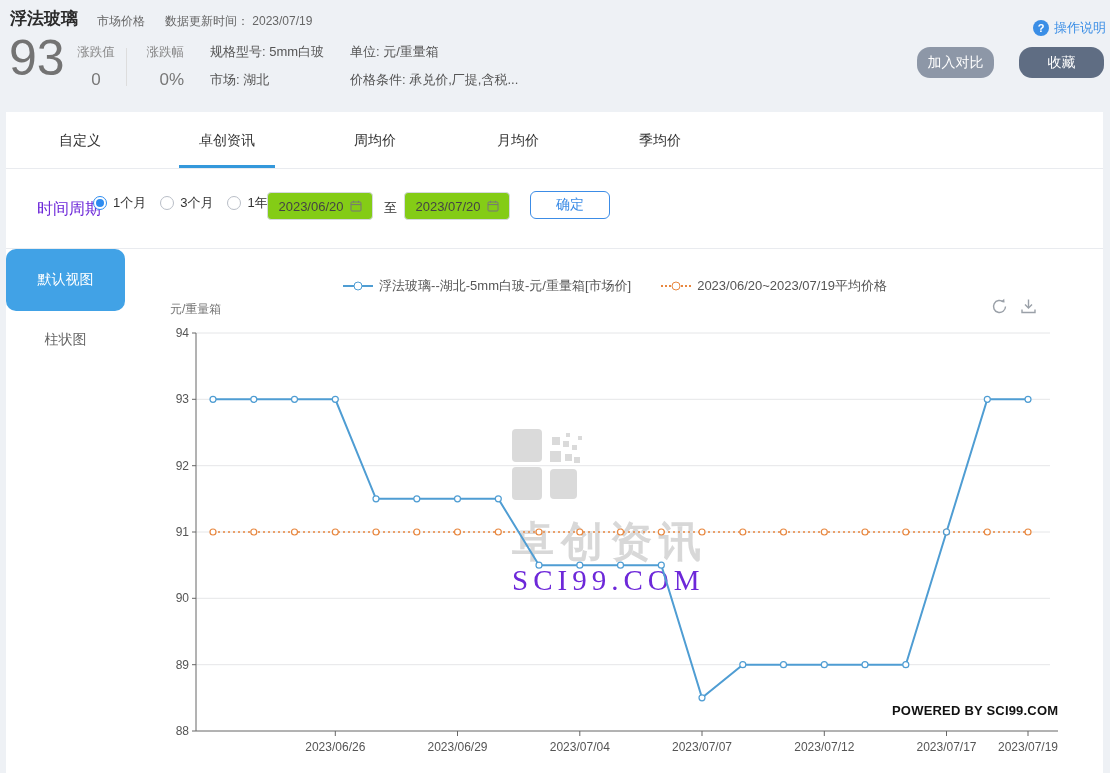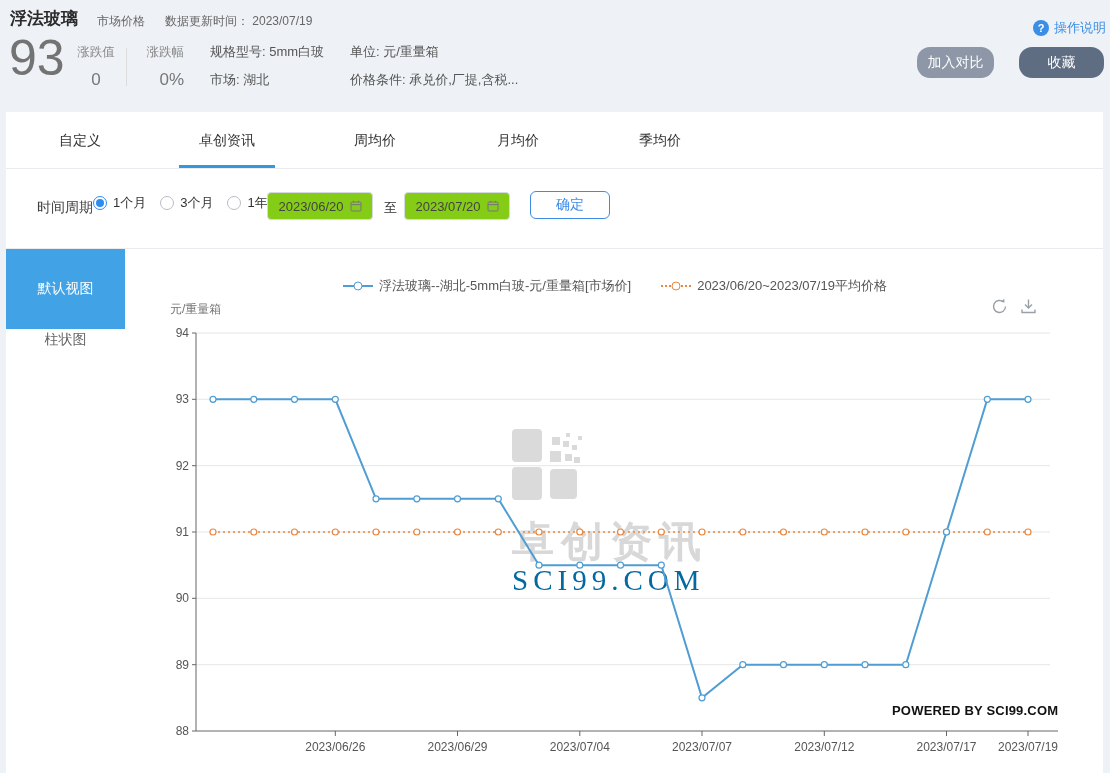--- a/index.html
+++ b/index.html
@@ -26,57 +26,57 @@
   #btn-fav{left:1019px;width:85px;background:#5f6d83;}
 
   
   #tabbar{top:112px;height:56px;border-bottom:1px solid #e9ebef;}
   .tab{position:absolute;top:112px;height:56px;line-height:56px;font-size:14px;color:#333;
        transform:translateX(-50%);cursor:pointer;white-space:nowrap;}
   .tab .underline{position:absolute;left:50%;transform:translateX(-50%);bottom:0;width:96px;height:3px;background:#3498db;}
 
   
   #filterbar{top:169px;height:79px;border-bottom:1px solid #e9ebef;}
-  .filter-label{left:37px;top:199px;font-size:14px;color:#404040;}
+  .filter-label{left:37px;top:199px;font-size:16px;color:#6d28d9;}
   .radio-group{left:93px;top:194px;display:flex;align-items:center;gap:14px;}
   .radio-item{display:flex;align-items:center;gap:6px;font-size:13px;color:#333;cursor:pointer;}
   .radio{width:14px;height:14px;border-radius:50%;border:1px solid #b9bec7;background:#fff;box-sizing:border-box;position:relative;}
   .radio.sel{border-color:#2d8cf0;}
   .radio.sel::after{content:"";position:absolute;left:2px;top:2px;width:8px;height:8px;border-radius:50%;background:#2d8cf0;}
   .date-box{top:192px;width:104px;height:26px;border:1px solid #d5d9e0;border-radius:4px;background:#84cc16;
             display:flex;align-items:center;justify-content:center;gap:6px;font-size:13px;color:#444;cursor:pointer;}
   #date-start{left:267px;} #date-end{left:404px;}
   .to-label{left:384px;top:199px;font-size:13px;color:#333;}
   #btn-confirm{left:530px;top:191px;width:80px;height:28px;background:#fff;border:1px solid #3c8ce6;color:#3c8ce6;
                border-radius:6px;font-size:14px;font-family:"Liberation Sans",sans-serif;cursor:pointer;position:absolute;}
 
   
   #mainpanel{top:249px;height:524px;}
-  #view-default{left:6px;top:249px;width:119px;height:80px;background:#41a2e6;color:#fff;font-size:14px;
-                display:flex;align-items:center;justify-content:center;cursor:pointer;}
+  #view-default{left:6px;top:249px;width:119px;height:62px;background:#41a2e6;color:#fff;font-size:14px;
+                display:flex;align-items:center;justify-content:center;cursor:pointer;border-radius:10px;}
   #view-bar{left:6px;top:331px;width:119px;text-align:center;font-size:14px;color:#666;cursor:pointer;}
 
   .legend{left:150px;top:277px;width:930px;display:flex;justify-content:center;gap:30px;font-size:13px;color:#555;}
   .legend-item{display:flex;align-items:center;gap:6px;cursor:pointer;white-space:nowrap;}
   .lg-mark{position:relative;width:30px;height:8px;}
   .lg-mark .bar{position:absolute;left:0;right:0;top:3px;height:2px;background:var(--c);}
   .lg-mark.dotted .bar{height:0;background:none;border-top:2px dotted var(--c);}
   .lg-mark .dot{position:absolute;left:50%;top:50%;transform:translate(-50%,-50%);width:7px;height:7px;
                 border:1.5px solid var(--c);border-radius:50%;background:#fff;}
 
   .unit-label{left:170px;top:301px;font-size:12px;color:#737373;}
   .chart-icons{left:990px;top:297px;display:flex;gap:10px;}
   .chart-icons svg{cursor:pointer;}
 
   #chart-svg{left:170px;top:325px;}
   #chart-svg text.tick{font-size:12px;fill:#555;font-family:"Liberation Sans",sans-serif;}
 
   .watermark{left:512px;top:421px;display:flex;align-items:flex-start;gap:12px;pointer-events:none;flex-direction:column;}
   .wm-text1{font-size:42px;font-weight:bold;color:#d8d8d8;letter-spacing:7px;line-height:1.1;}
-  .wm-text2{font-family:"Liberation Serif",serif;font-size:29px;color:#0369a1;letter-spacing:5px;line-height:1.1;}
+  .wm-text2{font-family:"Liberation Serif",serif;font-size:29px;color:#6d28d9;letter-spacing:5px;line-height:1.1;}
   .powered{left:892px;top:703px;font-size:13px;font-weight:bold;color:#111;letter-spacing:0.2px;}
 </style>
 </head>
 <body>
 
 <div id="app">
 
   <div class="abs page-title">浮法玻璃</div>
   <div class="abs hd-sub" style="left:97px;">市场价格</div>
   <div class="abs hd-sub" style="left:165px;">

